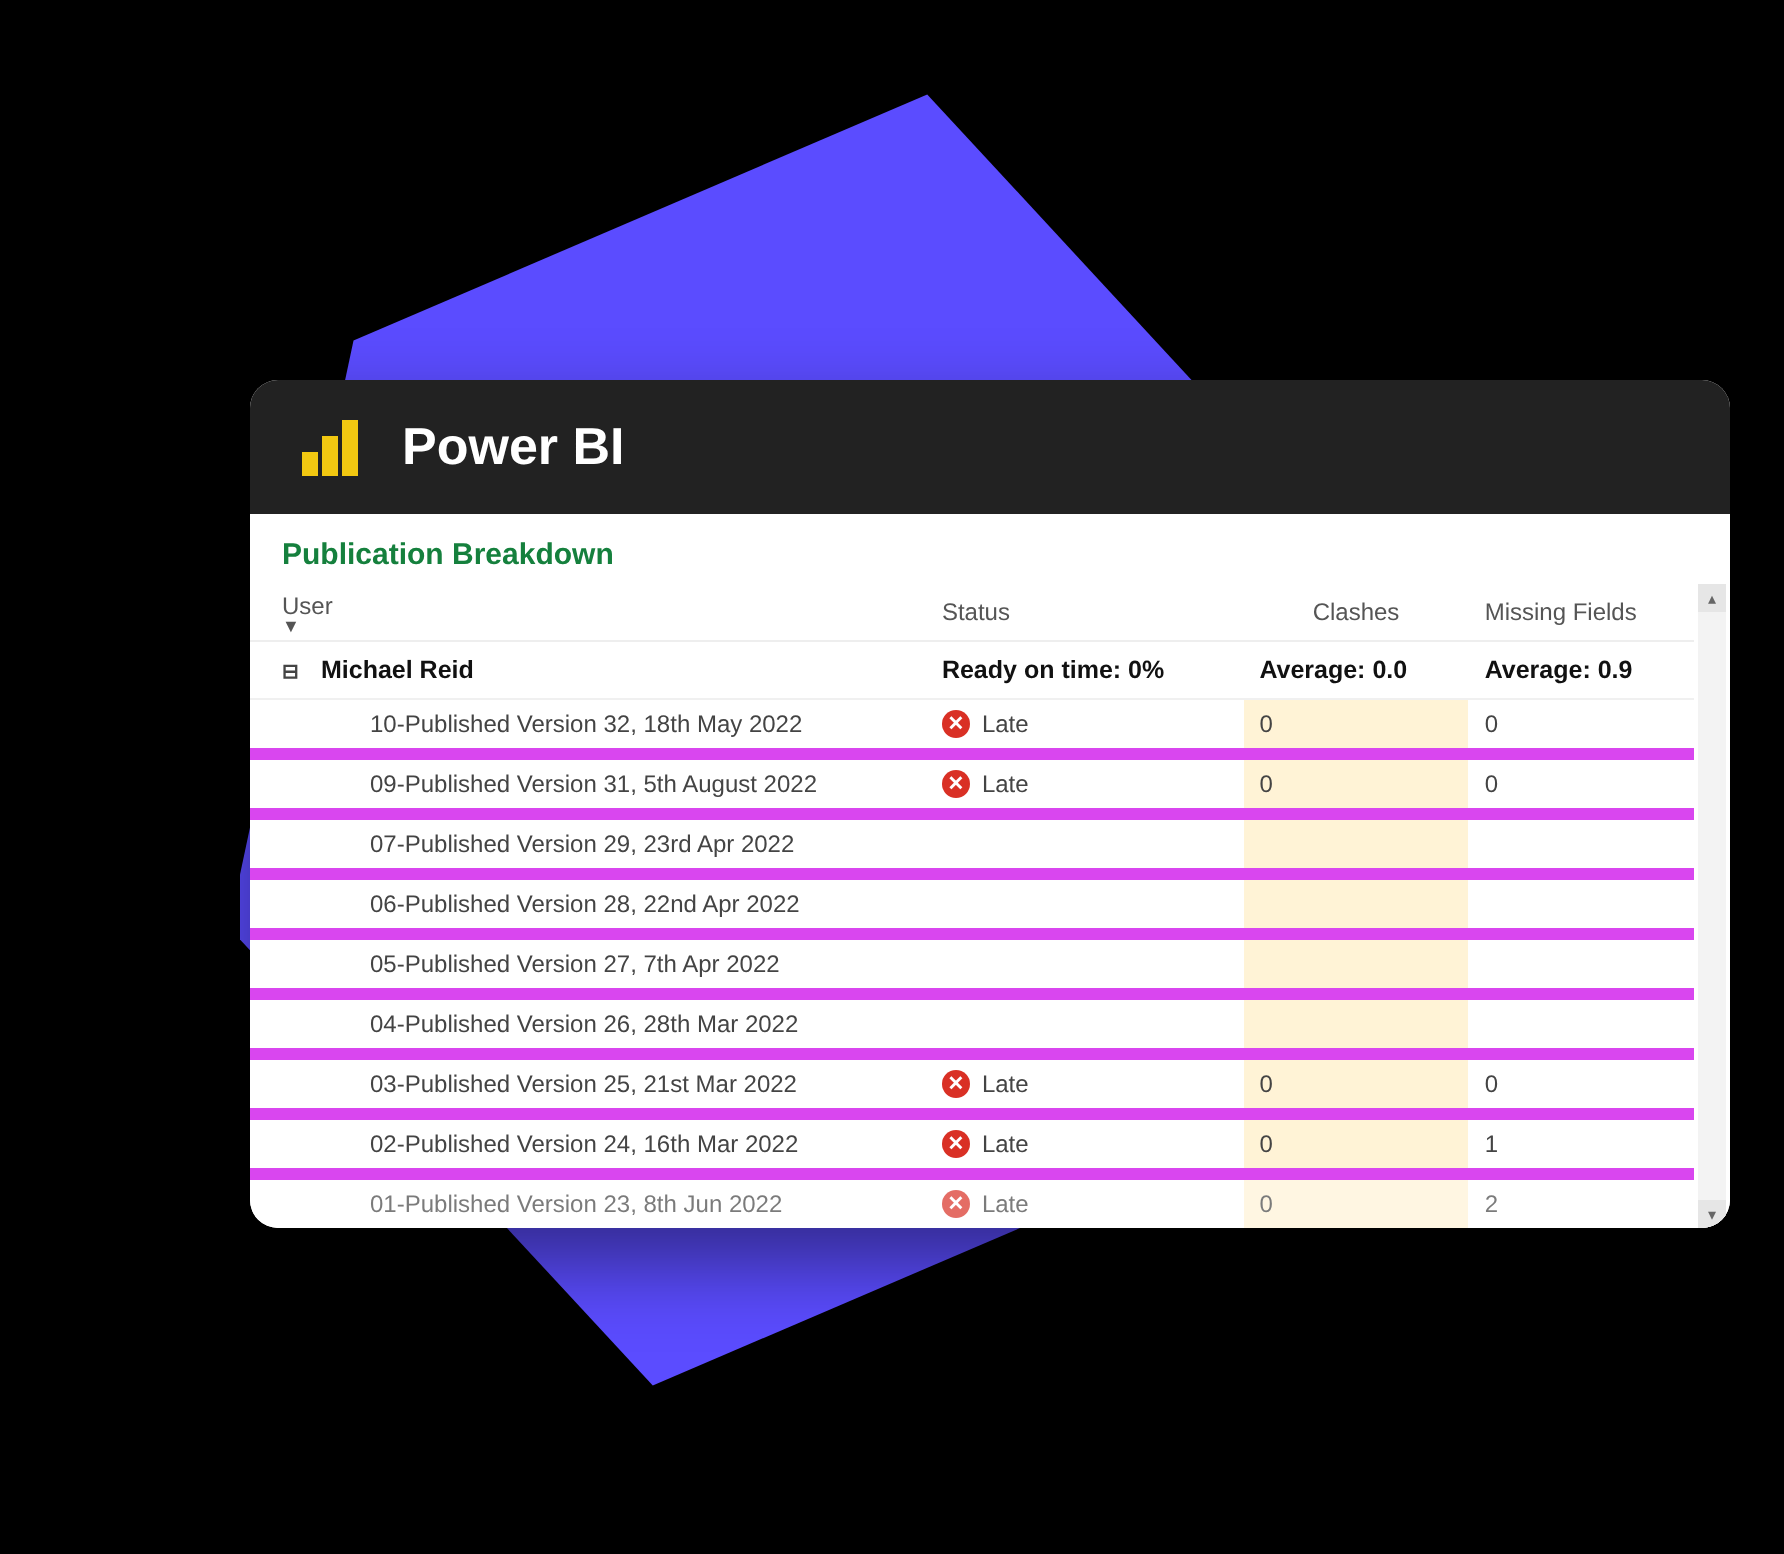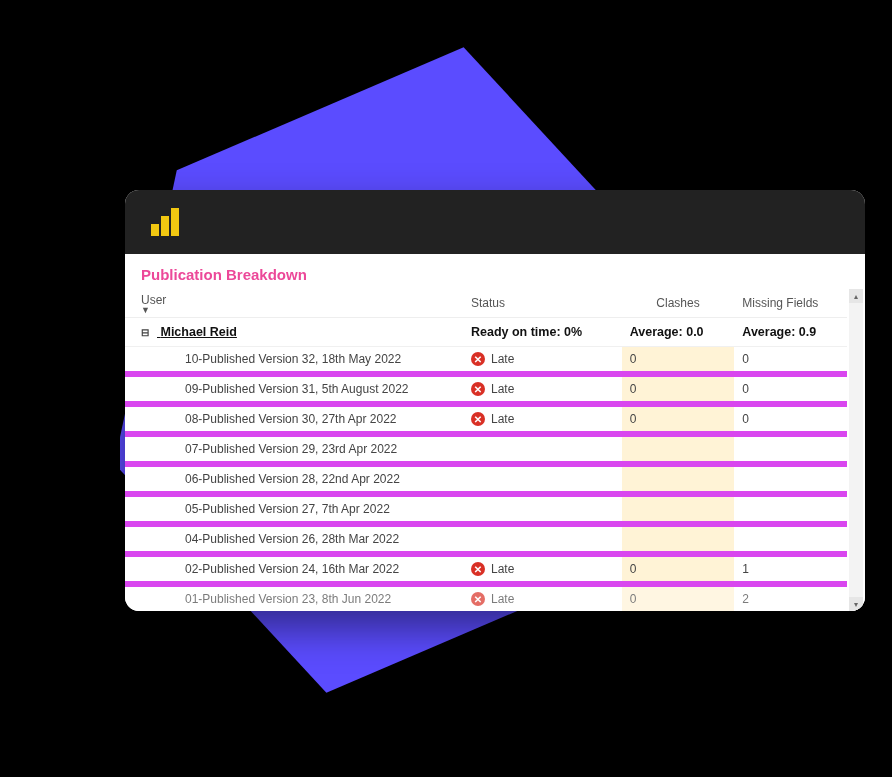--- a/index.html
+++ b/index.html
@@ -45,21 +45,21 @@
   .app-name { color: #fff; font-size: 26px; font-weight: 600; }
   .workspace { color: #e4e4e4; font-size: 26px; font-weight: 300; }
   .report {
     padding: 12px 0 0 0;
     background: #fff;
     position: relative;
     font-size: 13px;
     color: #333;
   }
   .rep-title {
-    color: #ec4899;
+    color: #15803d;
     font-weight: 600;
     font-size: 15px;
     padding: 0 16px 6px 16px;
   }
   .table-wrap { position: relative; }
   table {
     width: calc(100% - 18px);
     border-collapse: collapse;
     table-layout: fixed;
   }
@@ -76,21 +76,21 @@
   th.col-clash { width: 110px; text-align: center; }
   th.col-miss { width: 110px; }
   .sort-ind { display:block; font-size:9px; line-height:6px; color:#555; }
   tr.summary td {
     font-weight: 600;
     font-size: 12.5px;
     padding: 7px 8px;
     border-bottom: 1px solid #f0f0f0;
     color: #111;
   }
-  tr.summary td.name { padding-left: 16px; text-decoration: underline; }
+  tr.summary td.name { padding-left: 16px; }
   .collapse { display:inline-block; width:10px; margin-right:6px; font-size:10px; color:#444;}
   tr.row td {
     font-size: 12px;
     color: #444;
     padding: 5px 8px;
     border-bottom: 6px solid #d946ef;
     white-space: nowrap;
   }
   tr.row td.name { padding-left: 60px; }
   td.clash { background: #fff3d6; }
@@ -123,20 +123,21 @@
   <path d="M275 0 L530 180 L530 480 L275 660 L20 480 L20 180 Z" fill="#5b4cff" transform="rotate(12 275 330)"></path>
 </svg>
 
 <div class="window">
   <div class="titlebar">
     <div class="logo">
       <div class="bar b1"></div>
         <div class="bar b2"></div>
         <div class="bar b3"></div>
     </div>
+    <span class="app-name">Power BI</span>
   </div>
 
   <div class="report">
     <div class="rep-title">Publication Breakdown</div>
 
     <div class="table-wrap">
       <table>
         <thead>
           <tr>
             <th class="col-user">
@@ -175,53 +176,53 @@
             <td>
                 <div class="status-cell">
                   <span class="x-icon">✕</span>
                   <span>Late</span>
                 </div>
               </td>
             <td class="clash">0</td>
             <td>0</td>
           </tr>
           <tr class="row">
-            <td class="name">08-Published Version 30, 27th Apr 2022</td>
+            <td class="name">07-Published Version 29, 23rd Apr 2022</td>
+            <td></td>
+            <td class="clash"></td>
+            <td></td>
+          </tr>
+          <tr class="row">
+            <td class="name">06-Published Version 28, 22nd Apr 2022</td>
+            <td></td>
+            <td class="clash"></td>
+            <td></td>
+          </tr>
+          <tr class="row">
+            <td class="name">05-Published Version 27, 7th Apr 2022</td>
+            <td></td>
+            <td class="clash"></td>
+            <td></td>
+          </tr>
+          <tr class="row">
+            <td class="name">04-Published Version 26, 28th Mar 2022</td>
+            <td></td>
+            <td class="clash"></td>
+            <td></td>
+          </tr>
+          <tr class="row">
+            <td class="name">03-Published Version 25, 21st Mar 2022</td>
             <td>
                 <div class="status-cell">
                   <span class="x-icon">✕</span>
                   <span>Late</span>
                 </div>
               </td>
             <td class="clash">0</td>
             <td>0</td>
-          </tr>
-          <tr class="row">
-            <td class="name">07-Published Version 29, 23rd Apr 2022</td>
-            <td></td>
-            <td class="clash"></td>
-            <td></td>
-          </tr>
-          <tr class="row">
-            <td class="name">06-Published Version 28, 22nd Apr 2022</td>
-            <td></td>
-            <td class="clash"></td>
-            <td></td>
-          </tr>
-          <tr class="row">
-            <td class="name">05-Published Version 27, 7th Apr 2022</td>
-            <td></td>
-            <td class="clash"></td>
-            <td></td>
-          </tr>
-          <tr class="row">
-            <td class="name">04-Published Version 26, 28th Mar 2022</td>
-            <td></td>
-            <td class="clash"></td>
-            <td></td>
           </tr>
           <tr class="row">
             <td class="name">02-Published Version 24, 16th Mar 2022</td>
             <td>
                 <div class="status-cell">
                   <span class="x-icon">✕</span>
                   <span>Late</span>
                 </div>
               </td>
             <td class="clash">0</td>

